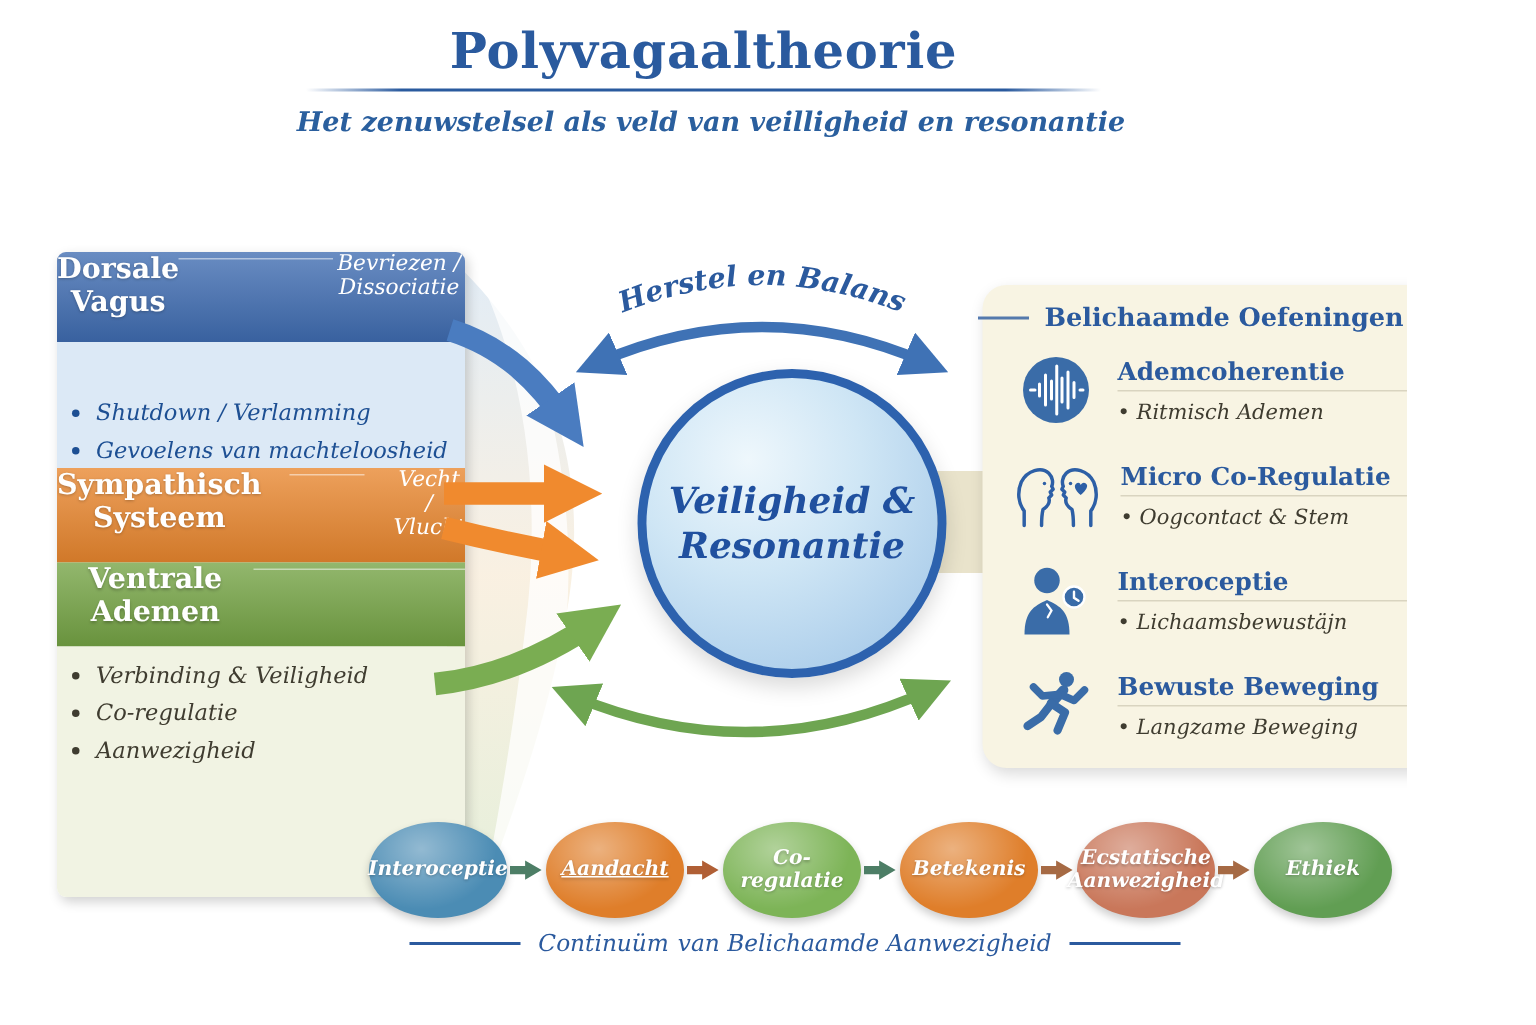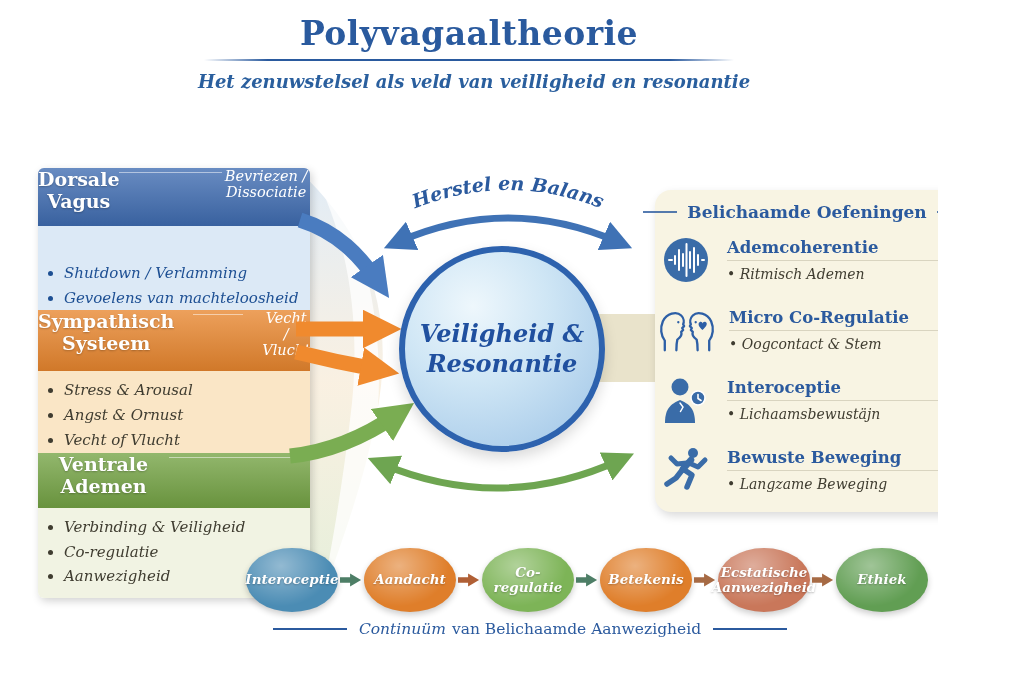--- a/index.html
+++ b/index.html
@@ -27,35 +27,35 @@
   .sec-head .sh-sub{font-size:14.5px;font-style:italic;}
   .sec-body{flex:0 0 auto;}
   .sec-body ul{margin:0;padding:10px 6px 6px 26px;font-size:15px;font-style:italic;}
   .sec-body li{margin-bottom:6px;line-height:1.25;}
   .h1{height:60px;} .b1{height:84px;}
   .h2{height:63px;gap:19px;} .b2{height:82px;}
   .h3{height:56px;} .b3{flex:1;}
 
   
   .connector{position:absolute;left:598px;top:314px;width:62px;height:68px;background:#e9e3cb;}
-  .circle{position:absolute;left:399px;top:246px;width:194px;height:194px;border-radius:50%;
+  .circle{position:absolute;left:425px;top:246px;width:194px;height:194px;border-radius:50%;
       border:6px solid #2d62ae;
       background:radial-gradient(circle at 35% 28%,#eef7fc 0%,#cfe6f5 40%,#9dc3e6 100%);
       box-shadow:0 6px 14px rgba(0,0,0,.15);
       display:flex;flex-direction:column;align-items:center;justify-content:center;}
   .circle .c-line{font-size:24px;font-weight:bold;font-style:italic;color:#20509f;line-height:1.25;}
 
   
   .arrows{position:absolute;left:0;top:0;pointer-events:none;}
   .arc-label{font-size:19px;font-weight:bold;font-style:italic;fill:#2b5a9e;}
 
   
   .right-panel{position:absolute;left:655px;top:190px;width:320px;height:322px;
       background:#f8f4e3;border-radius:16px;box-shadow:2px 4px 10px rgba(0,0,0,.15);
-      box-sizing:border-box;padding:12px 20px 10px 4px;}
+      box-sizing:border-box;padding:12px 20px 10px 22px;}
   .rp-head{display:flex;align-items:center;justify-content:center;gap:10px;margin-bottom:8px;}
   .rp-head .rp-line{flex:0 0 34px;height:2px;background:#2b5a9e;opacity:.8;}
   .rp-title{font-size:17px;font-weight:bold;color:#2b5a9e;white-space:nowrap;}
   .rp-item{display:flex;align-items:center;gap:14px;margin-bottom:10px;height:60px;}
   .rp-icon{flex:0 0 54px;display:flex;align-items:center;justify-content:center;}
   .rp-text{flex:1;}
   .rp-item-title{display:block;font-size:16.5px;font-weight:bold;color:#2b5a9e;
       border-bottom:1px solid #d9d4c0;padding-bottom:3px;margin-bottom:3px;}
   .rp-bullet{font-size:14px;font-style:italic;color:#3f3c30;}
   .rp-bullet::before{content:"• ";font-style:normal;}
@@ -65,21 +65,21 @@
   .step{width:92px;height:64px;border-radius:50%;display:flex;align-items:center;justify-content:center;
       text-align:center;color:#fff;font-style:italic;font-weight:bold;font-size:13.5px;line-height:1.12;
       padding:0 5px;box-sizing:border-box;box-shadow:0 3px 6px rgba(0,0,0,.20);
       background-image:radial-gradient(ellipse at 38% 28%,rgba(255,255,255,.40),rgba(255,255,255,0) 62%);
       text-shadow:0 1px 2px rgba(0,0,0,.25);}
   .flow-arrow{flex:0 0 22px;height:16px;}
 
   .caption{position:absolute;left:0;top:620px;width:1060px;display:flex;align-items:center;justify-content:center;gap:12px;}
   .caption .cap-line{width:74px;height:1.6px;background:#2b5a9e;}
   .cap-bold{font-size:15.5px;font-weight:normal;font-style:italic;color:#2b5a9e;}
-  .cap-rest{font-size:15.5px;color:#2b5a9e;margin-left:-6px;}
+  .cap-rest{font-size:15.5px;font-style:italic;color:#2b5a9e;margin-left:-6px;}
 </style>
 </head>
 <body>
 
 <div class="canvas">
 
   <div class="hdr">
     <div class="title">Polyvagaaltheorie</div>
     <div class="title-rule"></div>
     <div class="subtitle">Het zenuwstelsel als veld van veilligheid en resonantie</div>
@@ -108,27 +108,20 @@
         <li>Shutdown / Verlamming</li>
         <li>Gevoelens van machteloosheid</li>
         <li>Terugtrekking</li>
       </ul>
     </div>
     <div class="sec-head h2" style="background-color: rgb(232, 134, 46);">
       <div class="sh-title">Sympathisch Systeem</div>
       <div class="sh-line"></div>
       <div class="sh-sub">Vecht / Vlucht</div>
     </div>
-    <div class="sec-body b2" style="background-color: rgb(250, 230, 198);">
-      <ul style="color: rgb(63, 60, 48);">
-        <li>Stress &amp; Arousal</li>
-        <li>Angst &amp; Ornust</li>
-        <li>Vecht of Vlucht</li>
-      </ul>
-    </div>
     <div class="sec-head h3" style="background-color: rgb(116, 163, 68);">
       <div class="sh-title">Ventrale Ademen</div>
       <div class="sh-line"></div>
     </div>
     <div class="sec-body b3" style="background-color: rgb(241, 243, 227);">
       <ul style="color: rgb(63, 60, 48);">
         <li>Verbinding &amp; Veiligheid</li>
         <li>Co-regulatie</li>
         <li>Aanwezigheid</li>
       </ul>
@@ -245,21 +238,21 @@
         <span class="rp-bullet">Langzame Beweging</span>
       </div>
     </div>
   </div>
 
   <div class="flow">
     <div class="step" style="background-color: rgb(75, 140, 180);">Interoceptie</div>
     <svg class="flow-arrow" viewBox="0 0 24 16">
       <path d="M0 5 H11 V1 L23 8 L11 15 V11 H0 Z" fill="#4d7e66" style="fill: rgb(77, 126, 102);"></path>
     </svg>
-    <div class="step" style="background-color: rgb(223, 126, 42);">Aandacht</div>
+    <div class="step" style="background-color: rgb(223, 126, 42); text-decoration: underline;">Aandacht</div>
     <svg class="flow-arrow" viewBox="0 0 24 16">
       <path d="M0 5 H11 V1 L23 8 L11 15 V11 H0 Z" fill="#b05f35" style="fill: rgb(176, 95, 53);"></path>
     </svg>
     <div class="step" style="background-color: rgb(125, 180, 87);">Co-regulatie</div>
     <svg class="flow-arrow" viewBox="0 0 24 16">
       <path d="M0 5 H11 V1 L23 8 L11 15 V11 H0 Z" fill="#4d7e66" style="fill: rgb(77, 126, 102);"></path>
     </svg>
     <div class="step" style="background-color: rgb(223, 126, 42);">Betekenis</div>
     <svg class="flow-arrow" viewBox="0 0 24 16">
       <path d="M0 5 H11 V1 L23 8 L11 15 V11 H0 Z" fill="#a66a44" style="fill: rgb(166, 106, 68);"></path>

